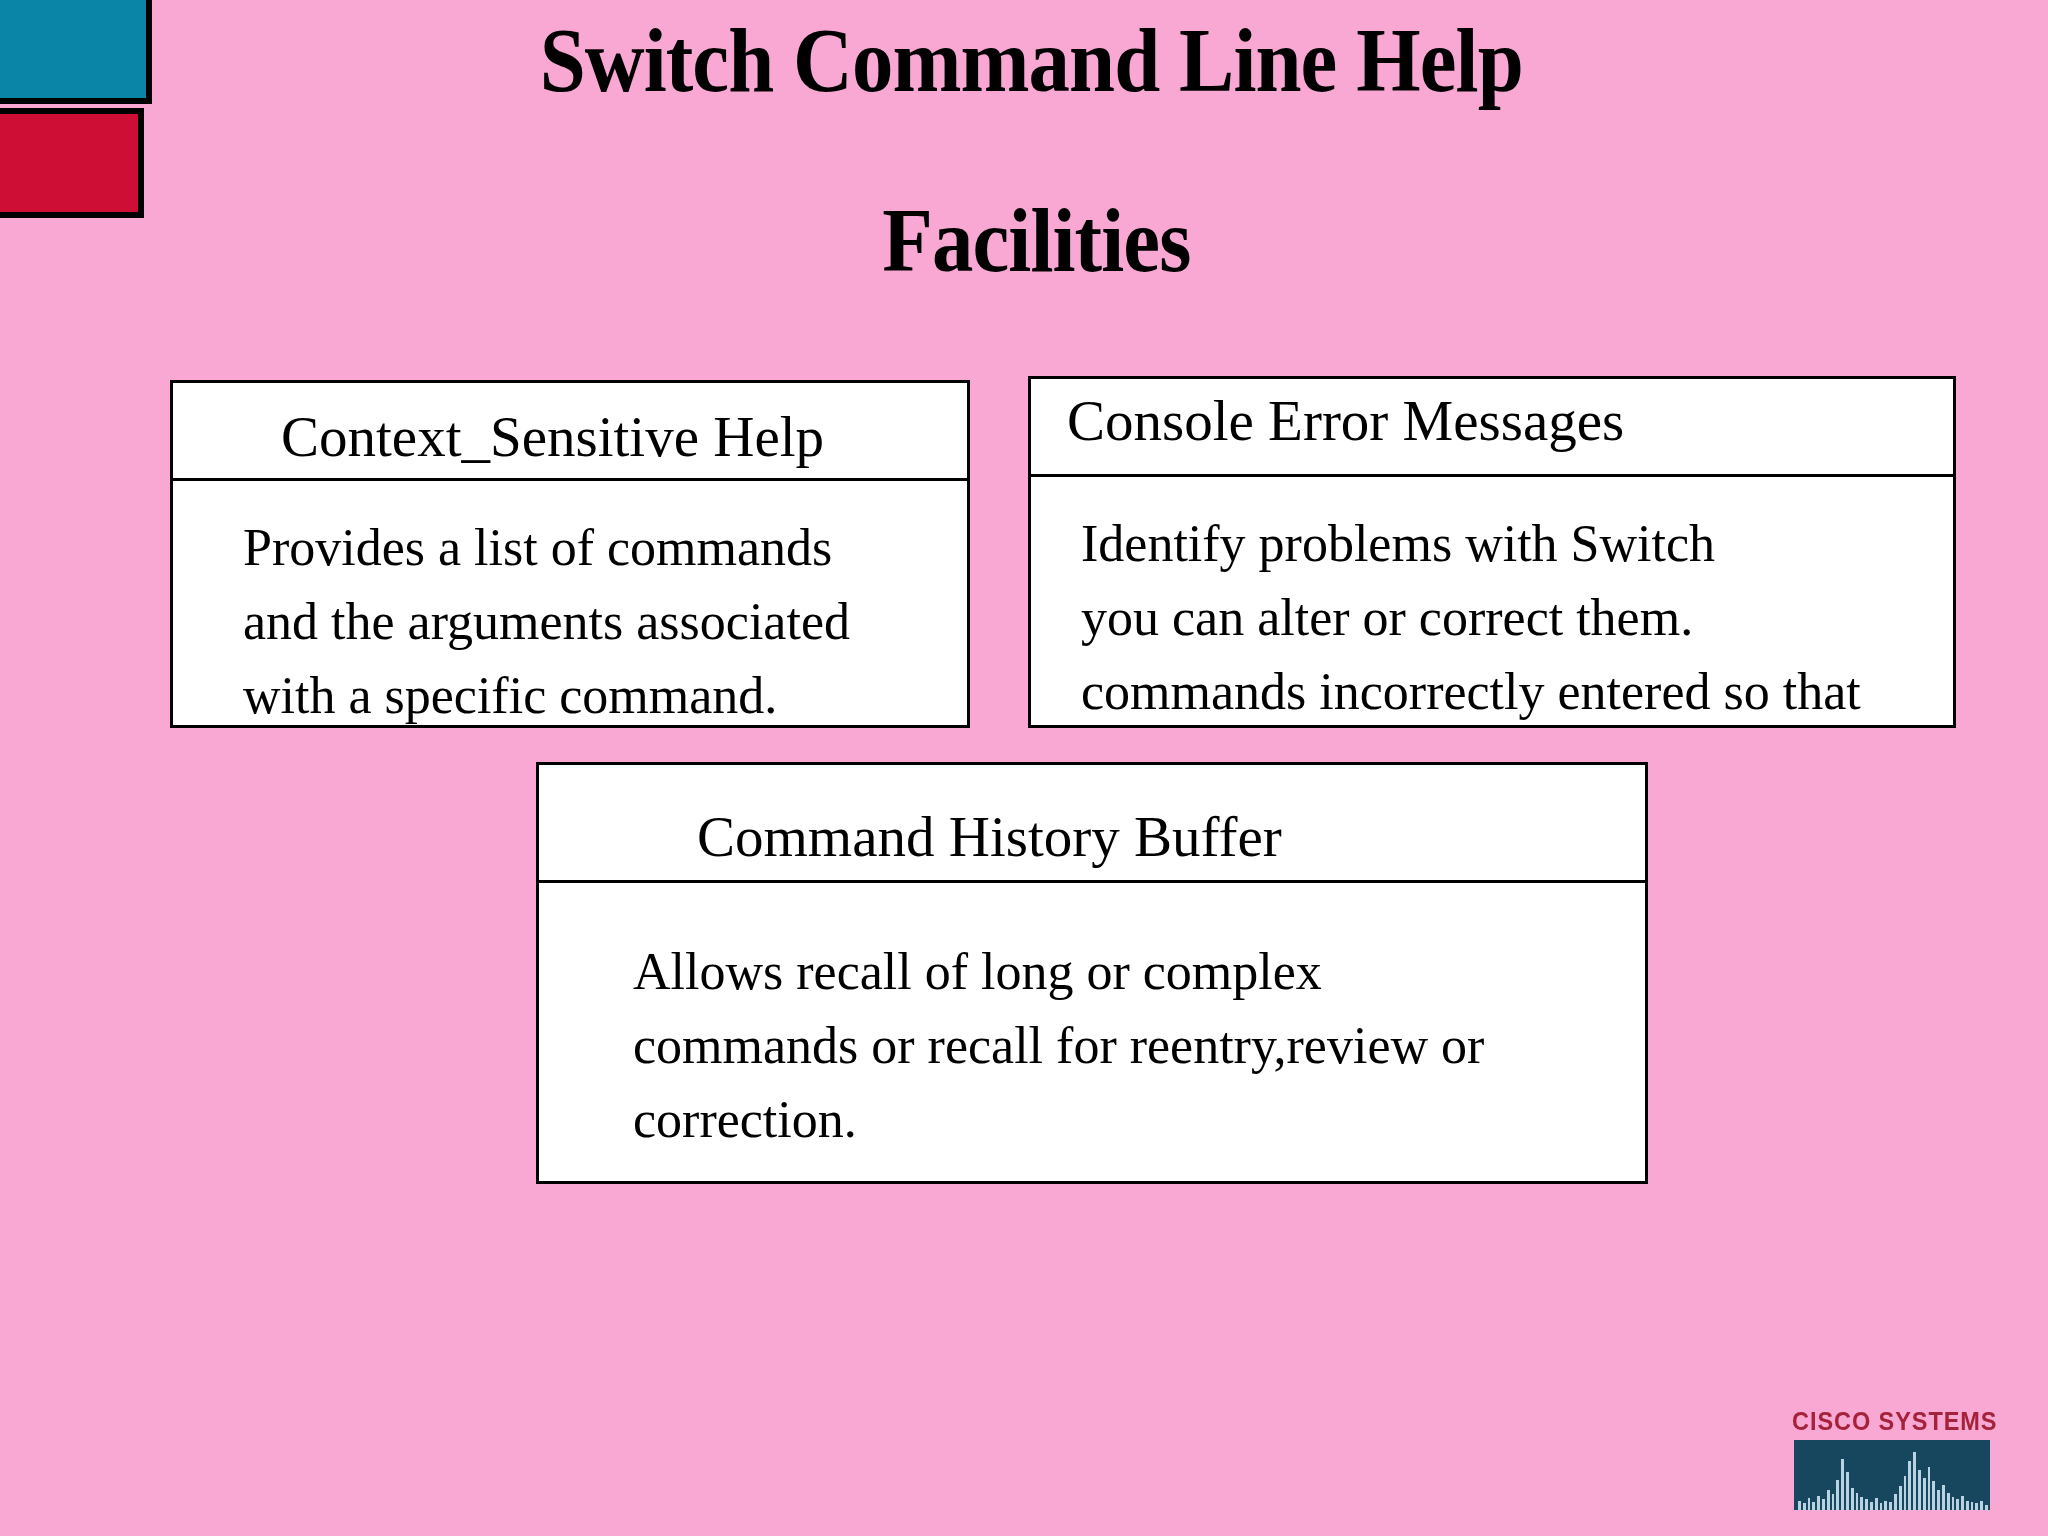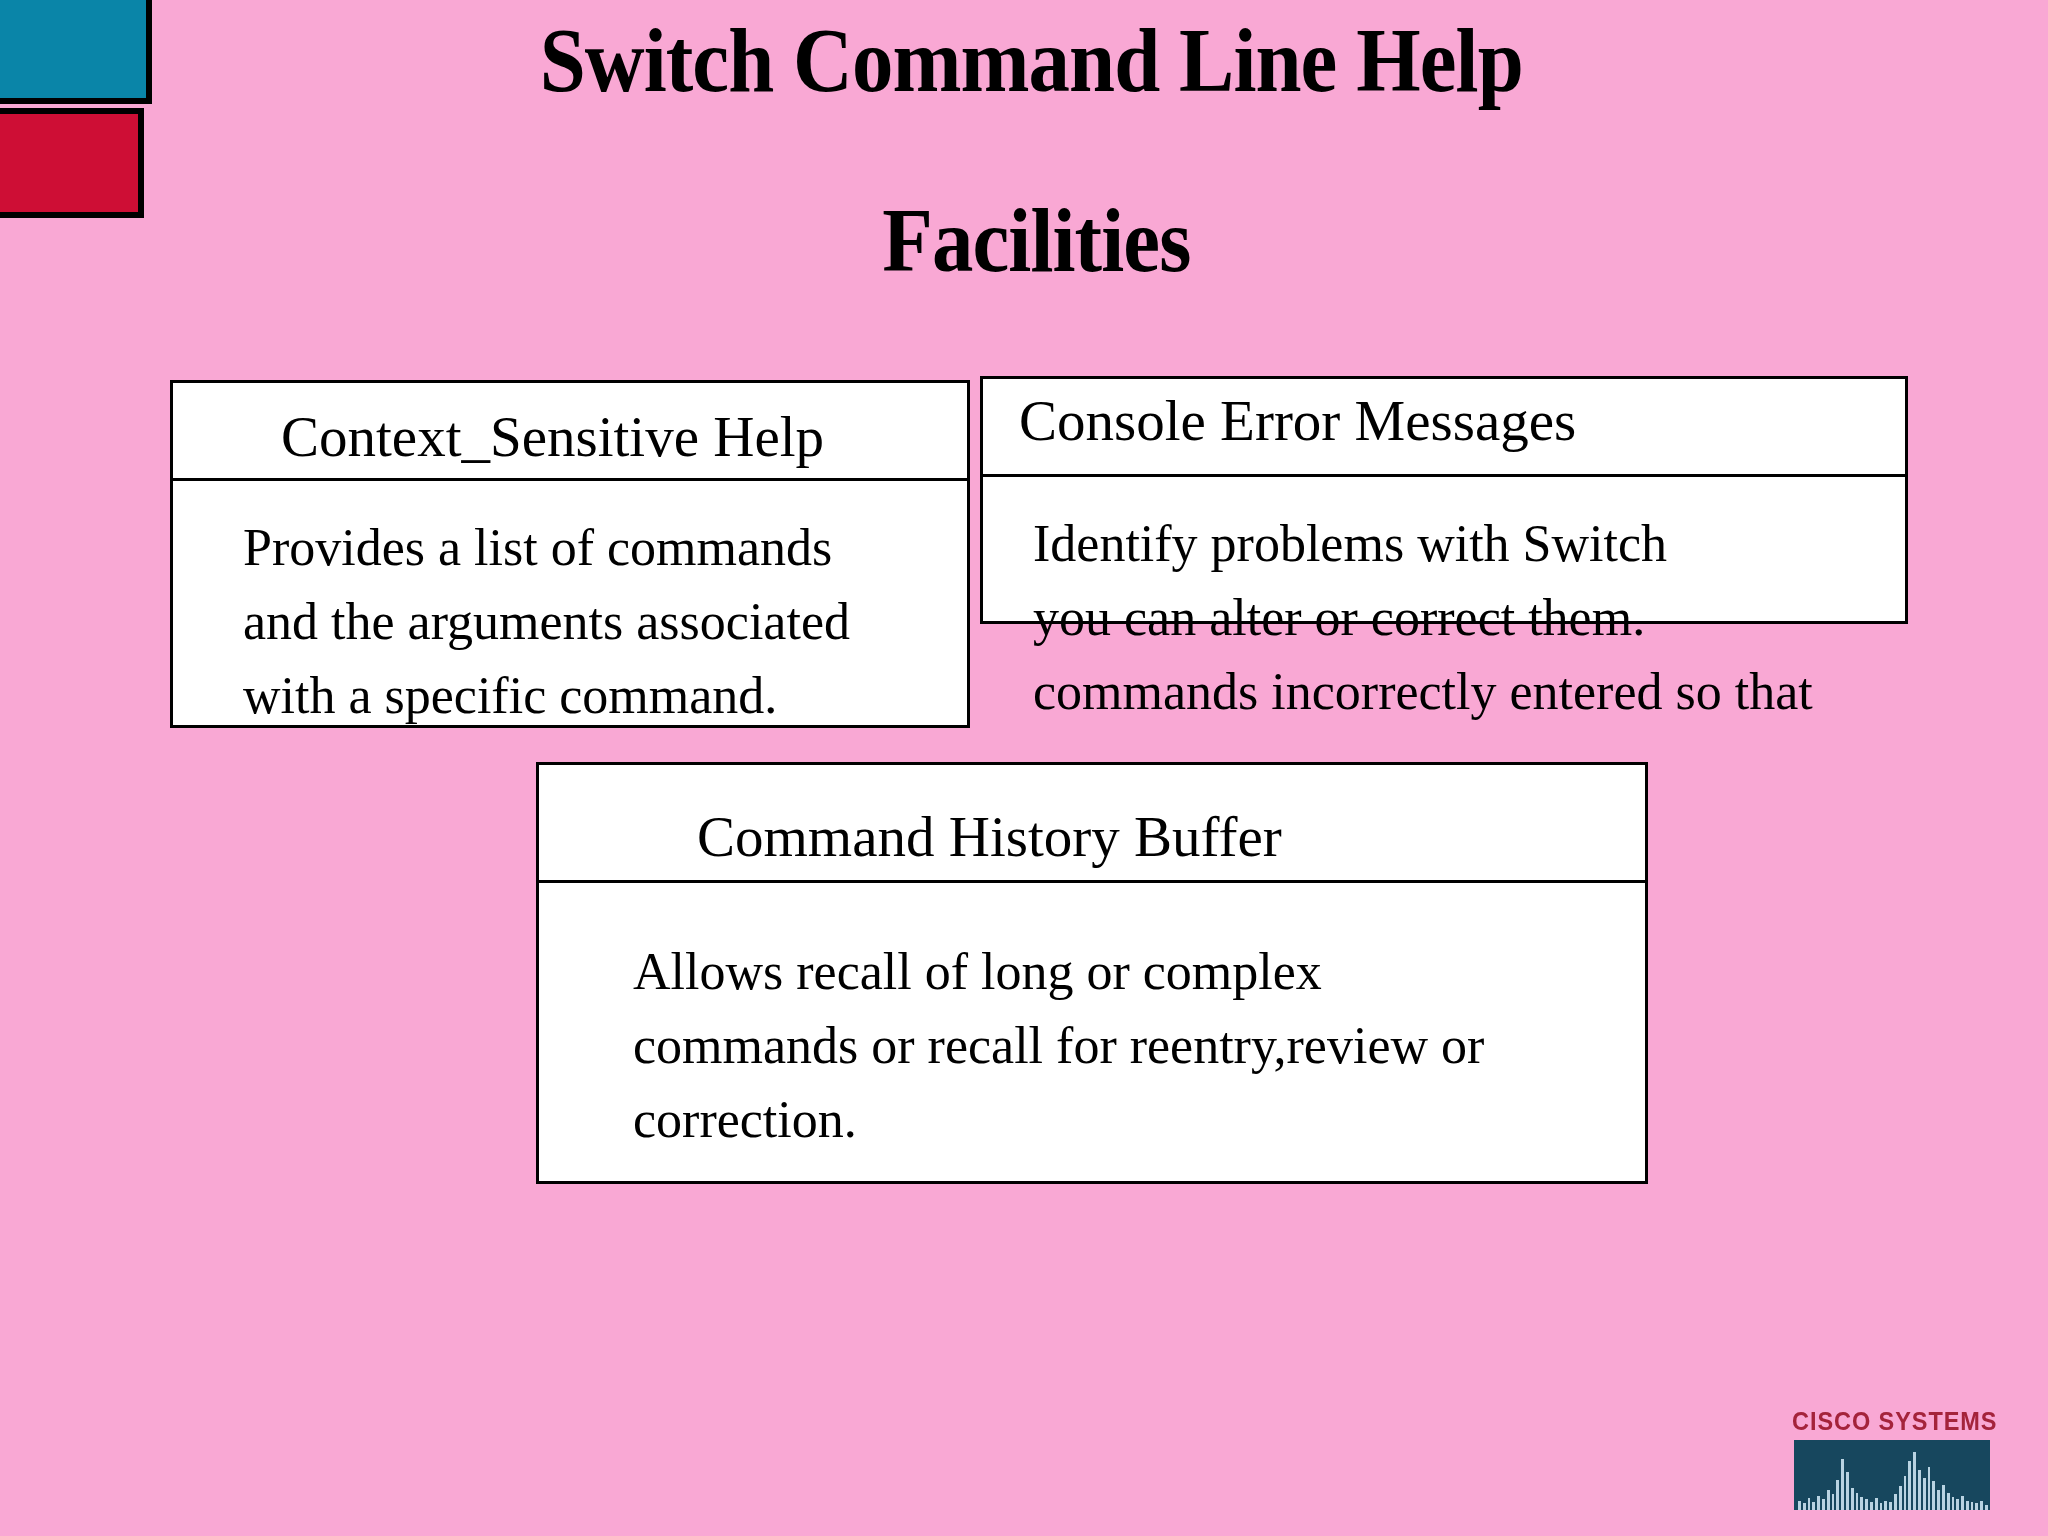--- a/index.html
+++ b/index.html
@@ -96,24 +96,24 @@
   #box-context .concept-head {
     height: 98px;
     padding: 24px 0 0 108px;
   }
   #box-context .concept-body {
     padding: 30px 0 0 70px;
   }
 
   
   #box-console {
-    left: 980px;
+    left: 1028px;
     top: 376px;
     width: 928px;
-    height: 248px;
+    height: 352px;
   }
   #box-console .concept-head {
     height: 98px;
     padding: 12px 0 0 36px;
   }
   #box-console .concept-body {
     padding: 30px 0 0 50px;
   }
 
   

